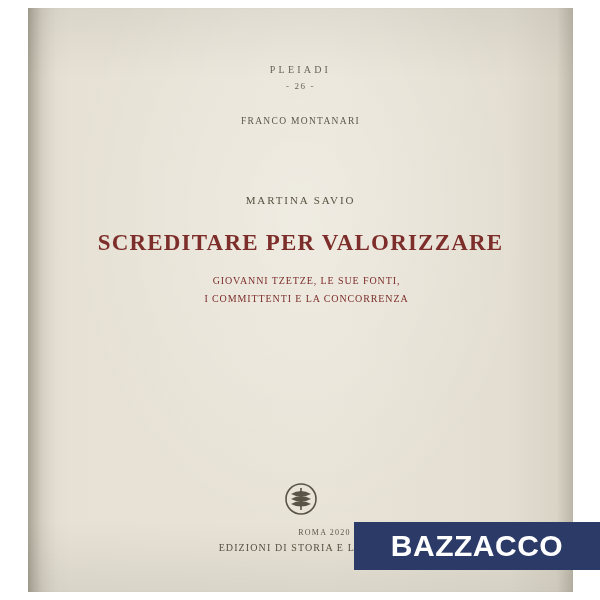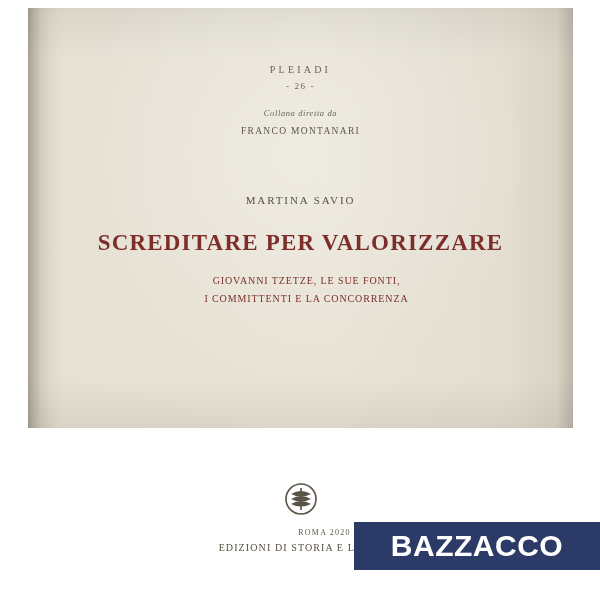--- a/index.html
+++ b/index.html
@@ -18,21 +18,21 @@
     background: #ffffff;
     overflow: hidden;
   }
 
   
   .cover {
     position: absolute;
     left: 28px;
     top: 8px;
     width: 545px;
-    height: 420px;
+    height: 584px;
     background:
       linear-gradient(90deg,
         #c8c3b4 0px, #d4cfc1 6px,
         #e2ddd0 22px, #e6e1d4 40px,
         #e8e3d6 55%, #e3ded1 88%,
         #d9d4c6 97%, #cdc8ba 100%);
     box-shadow: inset 0 0 1px rgba(0,0,0,0.15);
   }
 
   
@@ -211,21 +211,20 @@
     <div class="right-edge"></div>
 
     <div class="content">
 
       <div class="series-block">
         <div class="series-name">PLEIADI</div>
         <div class="series-number">- 26 -</div>
       </div>
 
       <div class="collana-block">
-        <div class="collana-label">Collana diretta da</div>
         <div class="collana-director">FRANCO MONTANARI</div>
       </div>
 
       <div class="author">MARTINA SAVIO</div>
 
       <div class="title">SCREDITARE PER VALORIZZARE</div>
 
       <div class="subtitle">
         <div>GIOVANNI TZETZE, LE SUE FONTI,</div>
         <div>I COMMITTENTI E LA CONCORRENZA</div>

